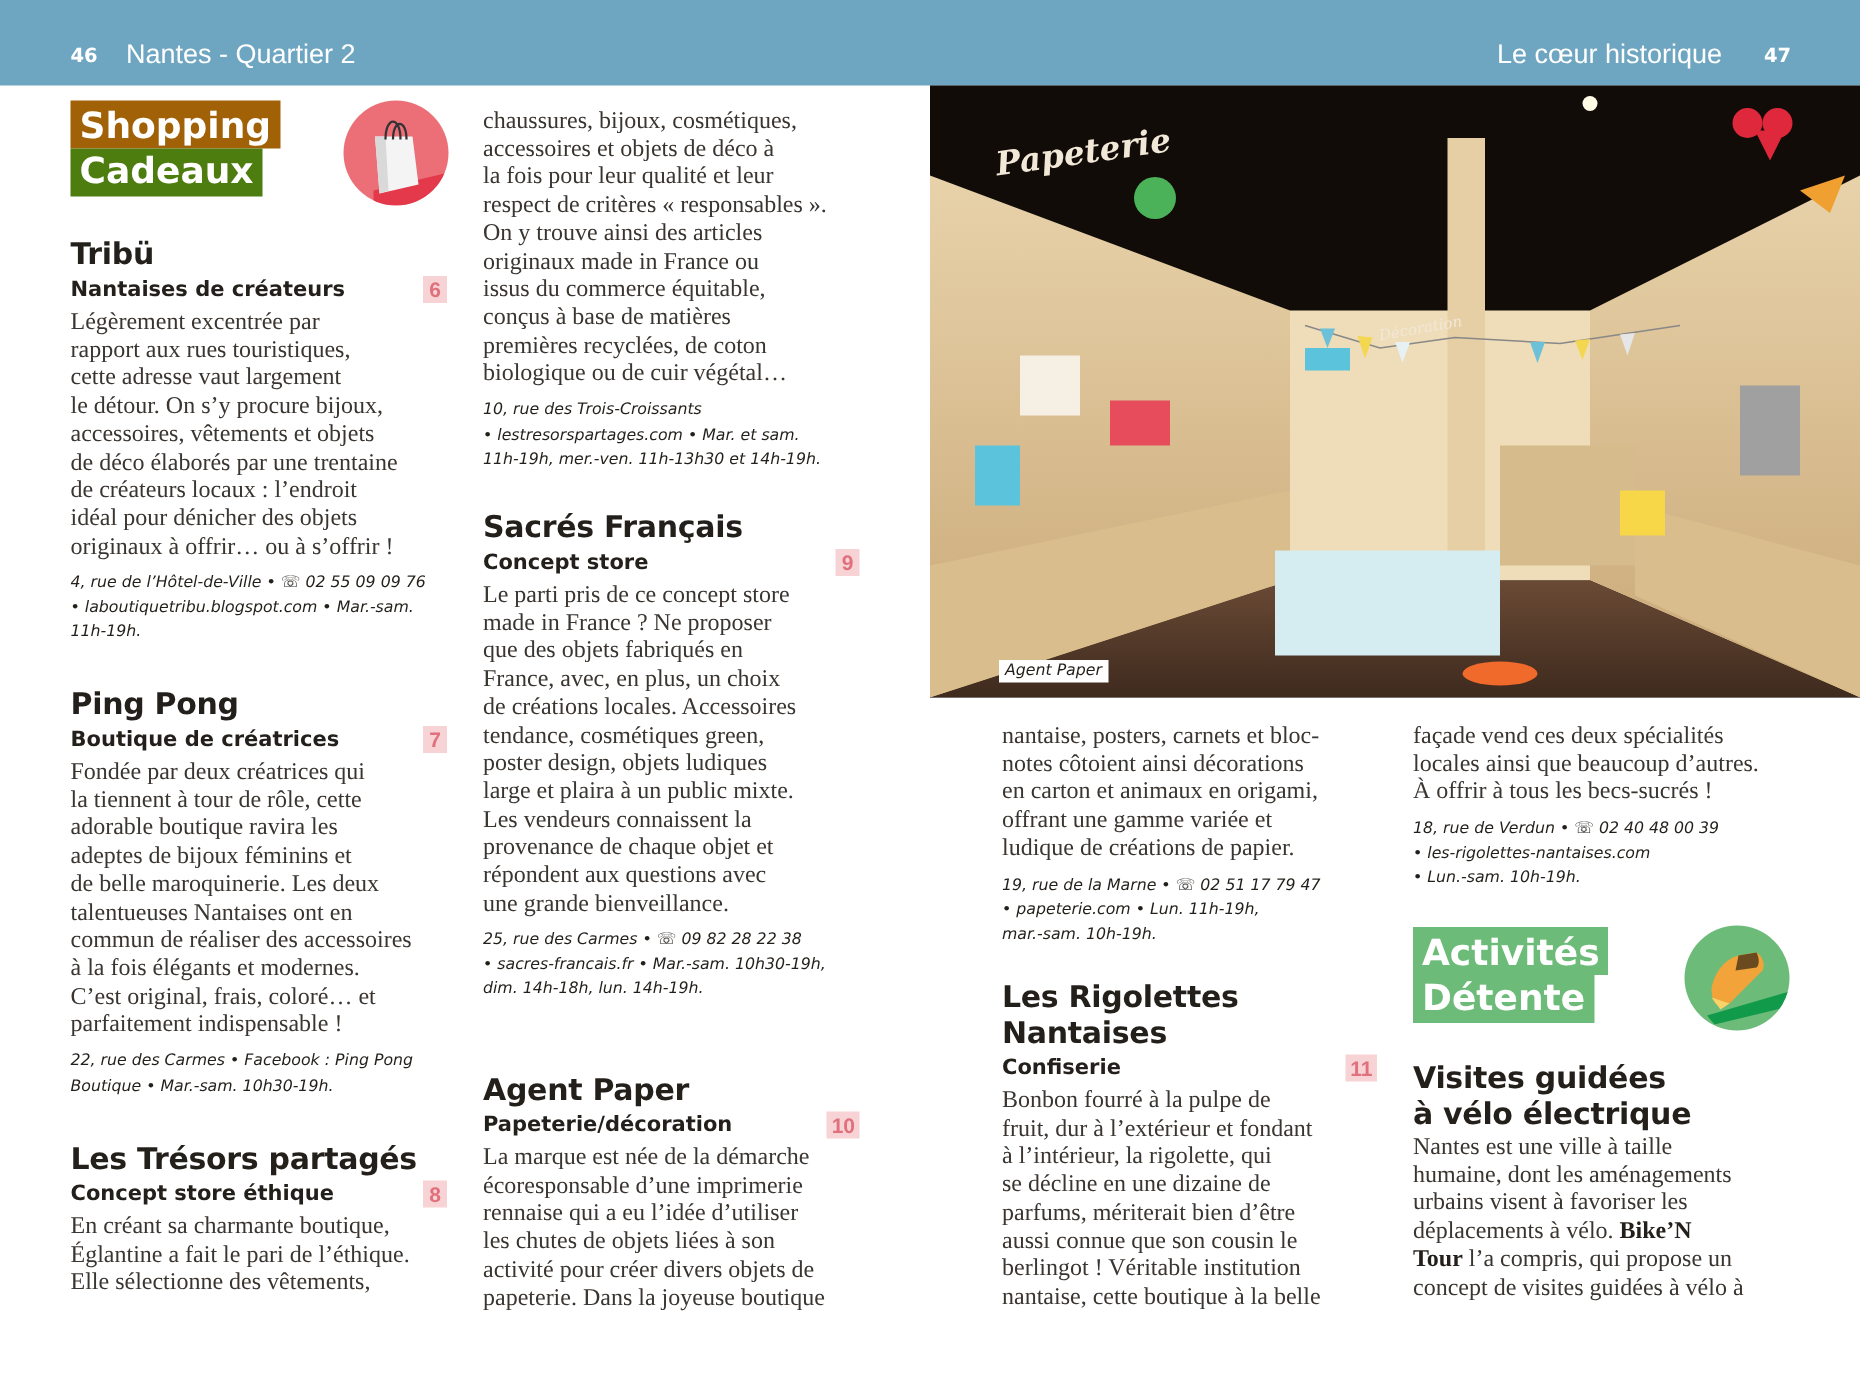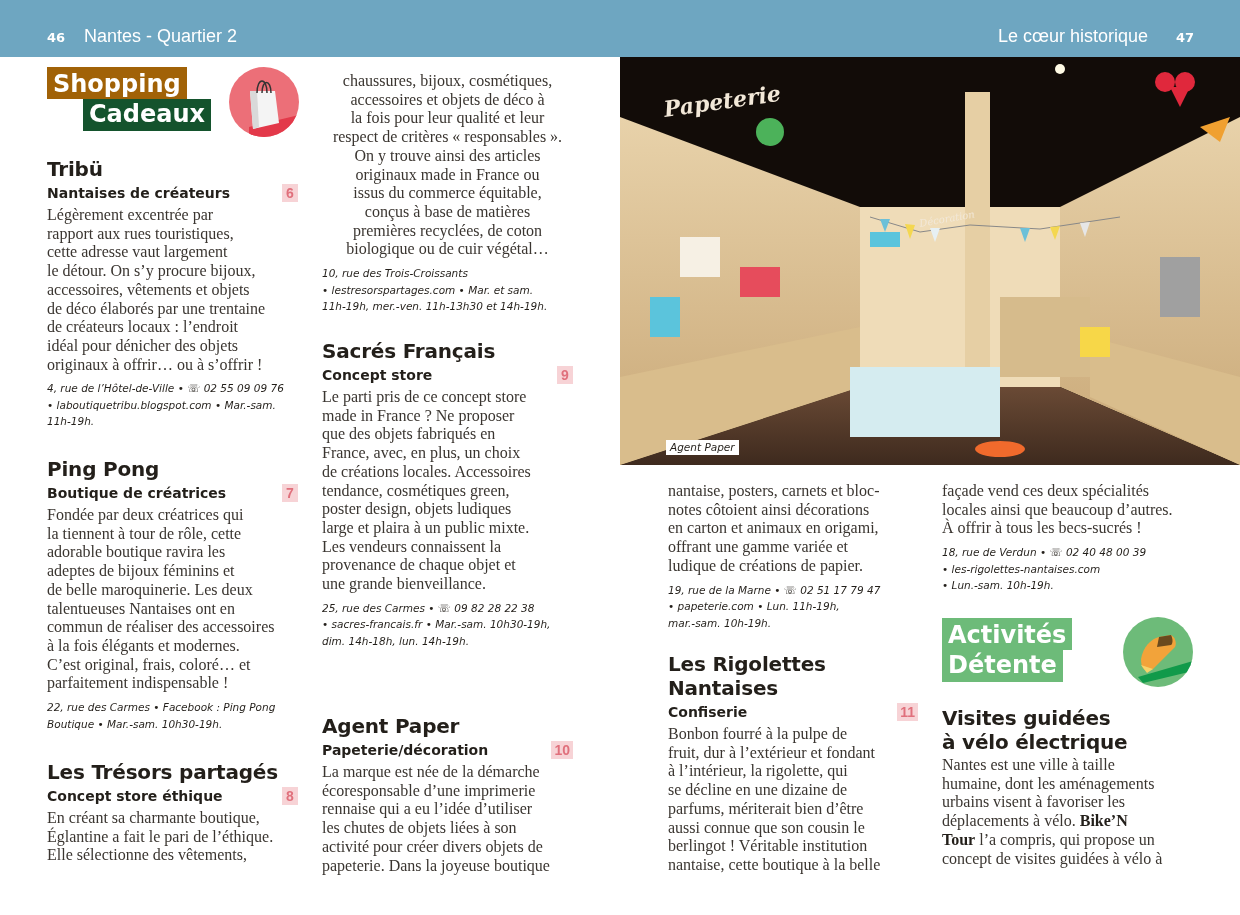--- a/index.html
+++ b/index.html
@@ -71,21 +71,21 @@
 
 <div class="header-bar">
   <span class="page-num" style="left:47px;">46</span>
   <span class="running-title" style="left:84px;">Nantes - Quartier 2</span>
   <span class="running-title" style="left:998px;">Le cœur historique</span>
   <span class="page-num" style="left:1176px;">47</span>
 </div>
 
 <div class="cat-block" style="left:47px; top:67px;">
   <span class="cat-label cat-line" style="background:#a16207; padding:2px 6px 0 6px;">Shopping</span>
-  <span class="cat-label cat-line" style="background:#14532d; padding:0 6px 2px 6px;margin-left:36px;">Cadeaux</span>
+  <span class="cat-label cat-line" style="background:#4d7c0f; padding:0 6px 2px 6px;">Cadeaux</span>
 </div>
 <div class="cat-icon" style="left:229px; top:67px; background:#ec6f78;">
   <svg width="70" height="70" viewBox="0 0 70 70">
     <path d="M20 60 L70 48 L70 70 L20 70 Z" fill="#e3394a"></path>
     <path d="M21 24 L46 24 L50 56 L24 62 Z" fill="#f4f4f4"></path>
     <path d="M21 24 L28 24 L30 60 L24 62 Z" fill="#d9d9d9"></path>
     <path d="M28 26 C28 10, 38 10, 38 26" fill="none" stroke="#333" stroke-width="1.5"></path>
     <path d="M33 26 C33 12, 42 12, 42 26" fill="none" stroke="#333" stroke-width="1.5"></path>
   </svg>
 </div>
@@ -145,21 +145,21 @@
     <span class="badge">8</span>
   </div>
   <div class="body-text">
     <div>En créant sa charmante boutique,</div>
     <div>Églantine a fait le pari de l’éthique.</div>
     <div>Elle sélectionne des vêtements,</div>
   </div>
 </div>
 
 <div class="block" style="left:322px; top:72px; width:251px;">
-  <div class="body-text" style="margin-top:0;text-align:center;">
+  <div class="body-text" style="margin-top:0;">
     <div>chaussures, bijoux, cosmétiques,</div>
     <div>accessoires et objets de déco à</div>
     <div>la fois pour leur qualité et leur</div>
     <div>respect de critères « responsables ».</div>
     <div>On y trouve ainsi des articles</div>
     <div>originaux made in France ou</div>
     <div>issus du commerce équitable,</div>
     <div>conçus à base de matières</div>
     <div>premières recyclées, de coton</div>
     <div>biologique ou de cuir végétal…</div>
@@ -181,20 +181,21 @@
     <div>Le parti pris de ce concept store</div>
     <div>made in France ? Ne proposer</div>
     <div>que des objets fabriqués en</div>
     <div>France, avec, en plus, un choix</div>
     <div>de créations locales. Accessoires</div>
     <div>tendance, cosmétiques green,</div>
     <div>poster design, objets ludiques</div>
     <div>large et plaira à un public mixte.</div>
     <div>Les vendeurs connaissent la</div>
     <div>provenance de chaque objet et</div>
+    <div>répondent aux questions avec</div>
     <div>une grande bienveillance.</div>
   </div>
   <div class="info">
     <div>25, rue des Carmes • ☏ 09 82 28 22 38</div>
     <div>• sacres-francais.fr • Mar.-sam. 10h30-19h,</div>
     <div>dim. 14h-18h, lun. 14h-19h.</div>
   </div>
 </div>
 
 <div class="block" style="left:322px; top:714px; width:251px;">

